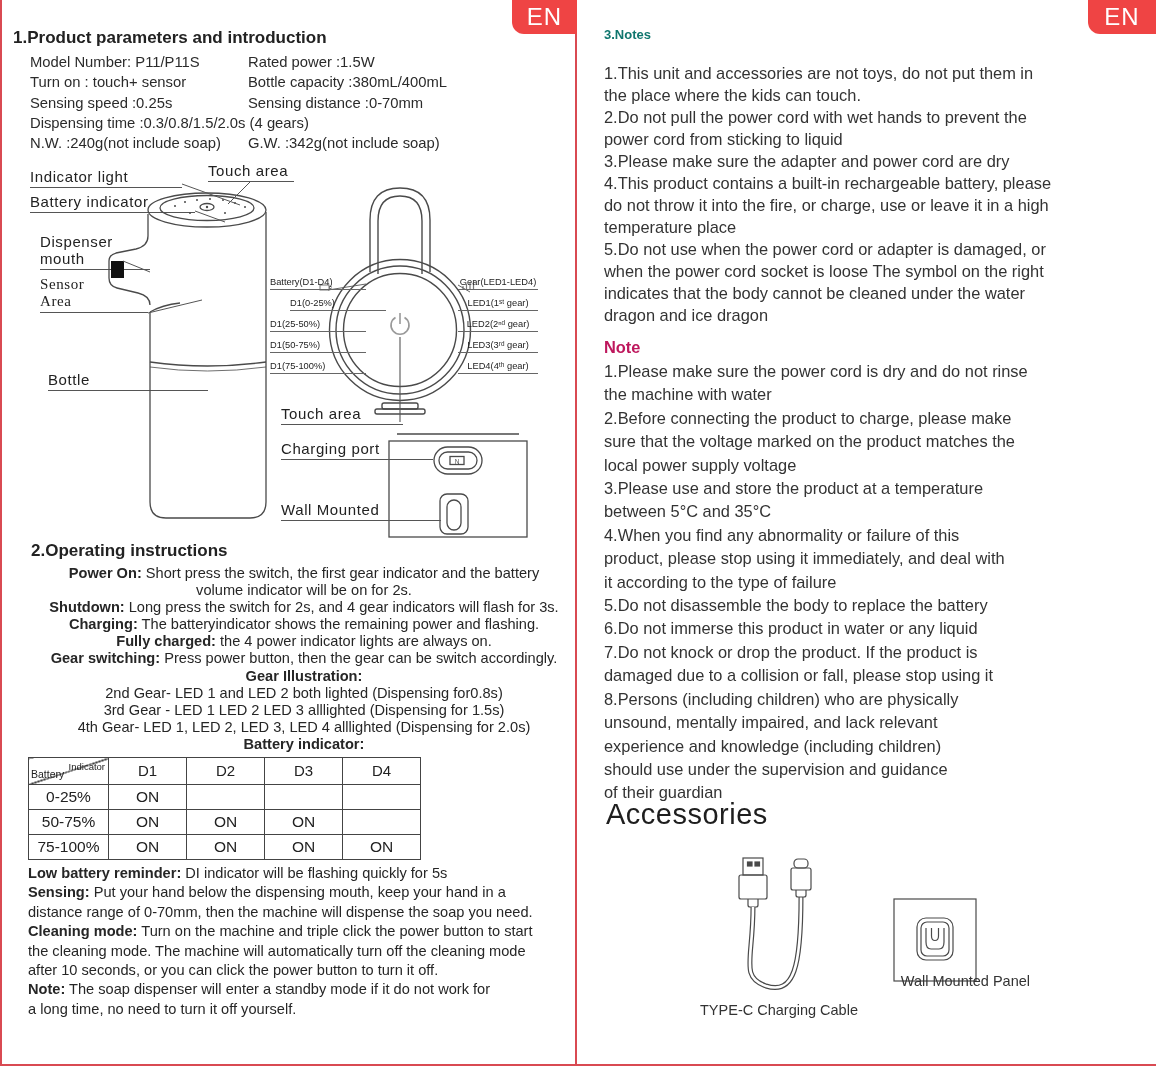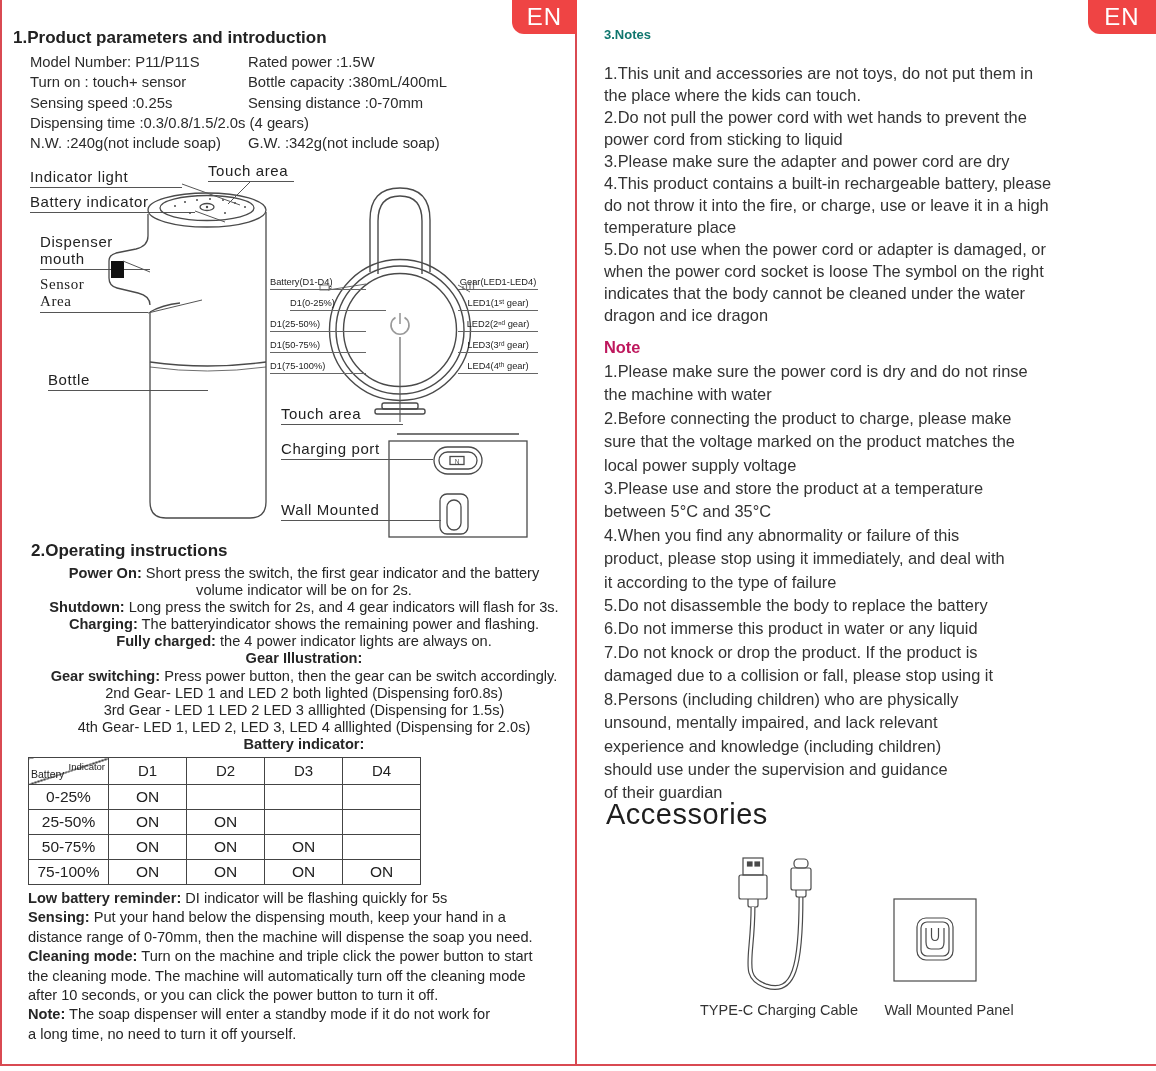--- a/index.html
+++ b/index.html
@@ -171,22 +171,22 @@
   <div class="abs lbl" style="left:281px;top:501px;width:160px;">Wall Mounted</div>
 
   <div class="abs h1" style="left:31px;top:541px;">2.Operating instructions</div>
 
   <div class="flow">
     <p class="ins"><b>Power On:</b><span> Short press the switch, the first gear indicator and the battery
 volume indicator will be on for 2s.</span></p>
     <p class="ins"><b>Shutdown:</b><span> Long press the switch for 2s, and 4 gear indicators will flash for 3s.</span></p>
     <p class="ins"><b>Charging:</b><span> The batteryindicator shows the remaining power and flashing.</span></p>
     <p class="ins"><b>Fully charged:</b><span> the 4 power indicator lights are always on.</span></p>
+    <p class="ins"><b>Gear switching:</b><span> Press power button, then the gear can be switch accordingly.</span></p>
     <p class="ins"><b>Gear Illustration:</b><span></span></p>
-    <p class="ins"><b>Gear switching:</b><span> Press power button, then the gear can be switch accordingly.</span></p>
     <p class="ins"><b></b><span>2nd Gear- LED 1 and LED 2 both lighted (Dispensing for0.8s)</span></p>
     <p class="ins"><b></b><span>3rd Gear - LED 1 LED 2 LED 3 alllighted (Dispensing for 1.5s)</span></p>
     <p class="ins"><b></b><span>4th Gear- LED 1, LED 2, LED 3, LED 4 alllighted (Dispensing for 2.0s)</span></p>
     <p class="ins"><b>Battery indicator:</b><span></span></p>
 
     <table>
       <tbody>
           <tr class="hd">
         <td class="corner">
           <span class="ct">Indicator</span>
@@ -194,27 +194,20 @@
         </td>
         <td>D1</td>
         <td>D2</td>
         <td>D3</td>
         <td>D4</td>
       </tr>
       <tr>
         <td>0-25%</td>
         <td>ON</td>
         <td></td>
-        <td></td>
-        <td></td>
-      </tr>
-      <tr>
-        <td>25-50%</td>
-        <td>ON</td>
-        <td>ON</td>
         <td></td>
         <td></td>
       </tr>
       <tr>
         <td>50-75%</td>
         <td>ON</td>
         <td>ON</td>
         <td>ON</td>
         <td></td>
       </tr>
@@ -299,15 +292,15 @@
       <rect x="24" y="20" width="36" height="42" rx="9"></rect>
       <rect x="28" y="24" width="28" height="34" rx="6"></rect>
       <g>
         <path d="M33,30 V44 Q33,51 38,51 L46,51 Q51,51 51,44 V30"></path>
         <path d="M38.5,30 V38 Q38.5,42.5 42,42.5 Q45.5,42.5 45.5,38 V30"></path>
       </g>
     </g>
   </svg>
 
   <div class="abs cap" style="left:693px;top:1002px;width:172px;">TYPE-C Charging Cable</div>
-  <div class="abs cap" style="left:868px;top:1002px;width:162px;">Wall Mounted Panel</div>
+  <div class="abs cap" style="left:868px;top:973px;width:162px;text-align:right;">Wall Mounted Panel</div>
 
 </div>
 
 </body></html>

